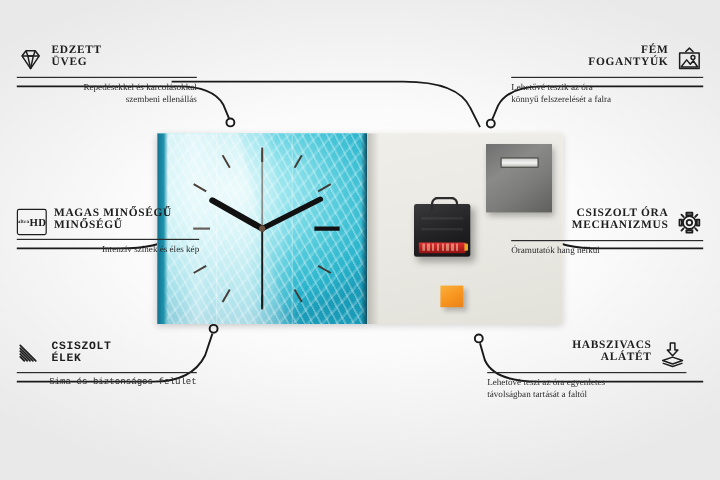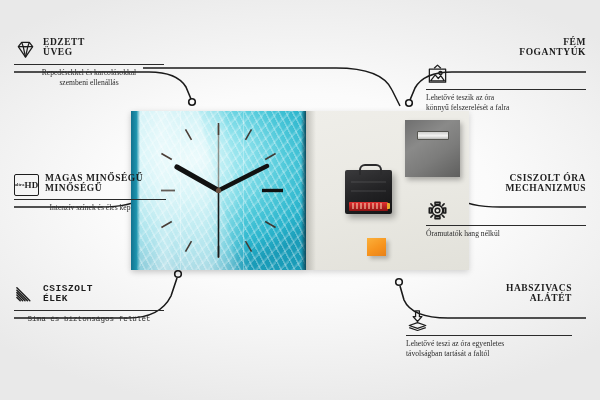--- a/index.html
+++ b/index.html
@@ -111,22 +111,22 @@
   .callout .titles{display:flex;flex-direction:column;line-height:1.02;}
   .callout .t1,.callout .t2{
     font-size:9.5px;letter-spacing:.55px;color:#1d1d1d;font-weight:bold;white-space:nowrap;
   }
   .callout .rule{height:1px;background:#2b2b2b;margin:3px 0 3px 0;}
   .callout .desc{
     font-size:7.6px;color:#2c2c2c;line-height:1.32;white-space:nowrap;
   }
   .callout.left .head{justify-content:flex-start;}
   .callout.left .titles{align-items:flex-start;text-align:left;}
-  .callout.left .desc{text-align:center;}
-  .callout.right .head{justify-content:flex-end;flex-direction:column;}
+  .callout.left .desc{text-align:right;}
+  .callout.right .head{justify-content:flex-end;}
   .callout.right .titles{align-items:flex-end;text-align:right;}
   .callout.right .desc{text-align:left;}
   .ico{width:23px;height:23px;flex:0 0 23px;display:block;}
   .ico svg{display:block;width:23px;height:23px;}
 
   .hd-badge{
     width:23px;height:20px;border:1.3px solid #1d1d1d;border-radius:2px;
     display:flex;flex-direction:row;align-items:center;justify-content:center;
     line-height:1;flex:0 0 23px;
   }

